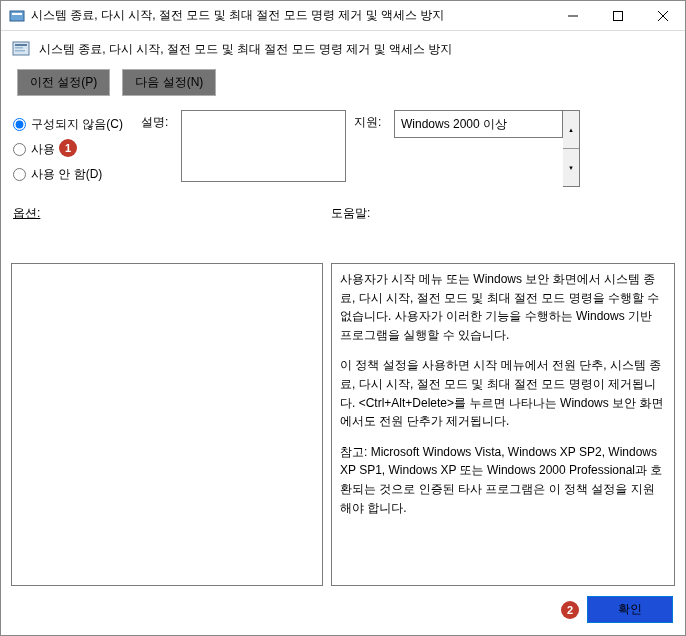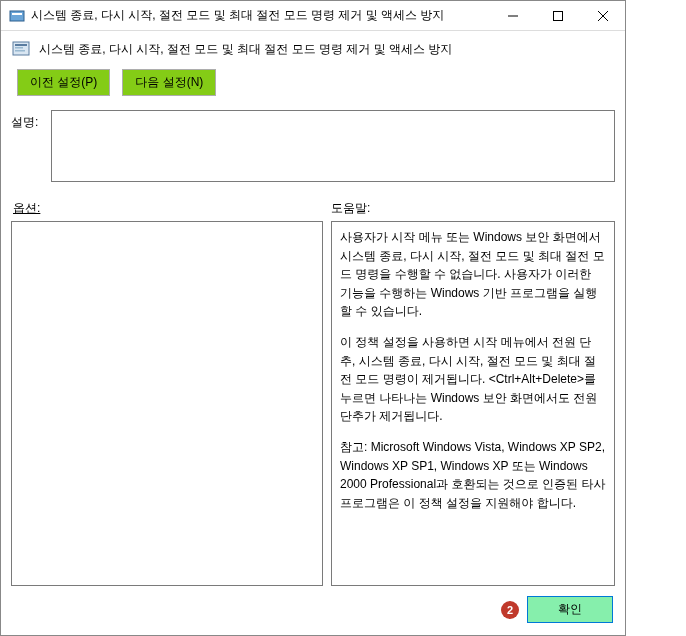--- a/index.html
+++ b/index.html
@@ -5,21 +5,21 @@
     * { box-sizing: border-box; margin: 0; padding: 0; }
     body {
       font-family: "Malgun Gothic", "Segoe UI", sans-serif;
       font-size: 12px;
       background: #fff;
       width: 686px;
       height: 636px;
       overflow: hidden;
     }
     .window {
-      width: 626px;
+      width: 686px;
       height: 636px;
       border: 1px solid #888;
       background: #fff;
       display: flex;
       flex-direction: column;
     }
     .titlebar {
       height: 30px;
       display: flex;
       align-items: center;
@@ -46,21 +46,21 @@
     }
     .subheader-icon {
       width:20px;height:20px;
       display:flex;align-items:center;justify-content:center;
     }
     .nav-row {
       display:flex; gap:12px;
       padding: 4px 10px 10px 16px;
     }
     .nav-btn {
-      background: #84cc16;
+      background: #737373;
       border: 1px solid #adadad;
       padding: 4px 12px;
       font-family: inherit;
       font-size: 12px;
       cursor: pointer;
     }
     .config-area {
       display:flex;
       padding: 0 10px;
       gap: 8px;
@@ -72,21 +72,21 @@
     .radio-row {
       display:flex; align-items:center; gap:5px;
       padding: 4px 0;
       cursor: pointer;
       position: relative;
     }
     .radio-row input[type=radio]{ margin:0; }
     .fields {
       flex:1;
       display:flex;
-      flex-direction:column;
+      flex-direction:row;
       gap: 8px;
       padding-top:4px;
     }
     .field-row {
       display:flex;
       gap: 8px;
     }
     .field-label {
       width: 32px;
       padding-top:4px;
@@ -126,20 +126,21 @@
       display:flex;
       padding: 18px 12px 4px 12px;
     }
     .label-options { width: 318px; text-decoration: underline; }
     .panels {
       display:flex;
       gap: 8px;
       padding: 0 10px;
       flex:1;
       min-height:0;
+      margin-top:37px;
     }
     .options-panel {
       width: 312px;
       border:1px solid #7a7a7a;
       background:#fff;
     }
     .help-panel {
       flex:1;
       border:1px solid #7a7a7a;
       background:#fff;
@@ -151,21 +152,21 @@
     .footer {
       display:flex;
       justify-content:flex-end;
       gap: 8px;
       padding: 10px 12px 12px 12px;
       align-items:center;
     }
     .btn {
       min-width: 86px;
       padding: 4px 20px;
-      background:#86efac;
+      background:#1d4ed8;
       border:1px solid #adadad;
       font-family:inherit;
       font-size:12px;
       cursor:pointer;
     }
     .btn.default { border:1px solid #0078d7; }
     .marker {
       width:18px;height:18px;border-radius:50%;
       background:#c0392b;color:#fff;
       display:inline-flex;align-items:center;justify-content:center;
@@ -217,24 +218,49 @@
     </span>
     <span>시스템 종료, 다시 시작, 절전 모드 및 최대 절전 모드 명령 제거 및 액세스 방지</span>
   </div>
 
   <div class="nav-row">
     <button class="nav-btn"><span>이전 설정(P)</span></button>
     <button class="nav-btn"><span>다음 설정(N)</span></button>
   </div>
 
   <div class="config-area">
+    <div class="radios">
+      <label class="radio-row">
+        <input type="radio" name="st" checked="" style="">
+        <span>구성되지 않음(C)</span>
+      </label>
+      <label class="radio-row">
+        <input type="radio" name="st" style="">
+        <span>사용</span>
+        <span class="marker marker-inline">1</span>
+      </label>
+      <label class="radio-row">
+        <input type="radio" name="st" style="">
+        <span>사용 안 함(D)</span>
+      </label>
+    </div>
     <div class="fields">
       <div class="field-row">
         <span class="field-label">설명:</span>
         <textarea class="textarea-desc" style=""></textarea>
+      </div>
+      <div class="field-row">
+        <span class="field-label">지원:</span>
+        <div class="support-box">
+          <input class="support-input" readonly="" value="Windows 2000 이상" style="">
+          <div class="support-spin">
+            <div class="spin-btn">▴</div>
+            <div class="spin-btn">▾</div>
+          </div>
+        </div>
       </div>
     </div>
   </div>
 
   <div class="labels-row">
     <span class="label-options">옵션:</span>
     <span>도움말:</span>
   </div>
 
   <div class="panels">

